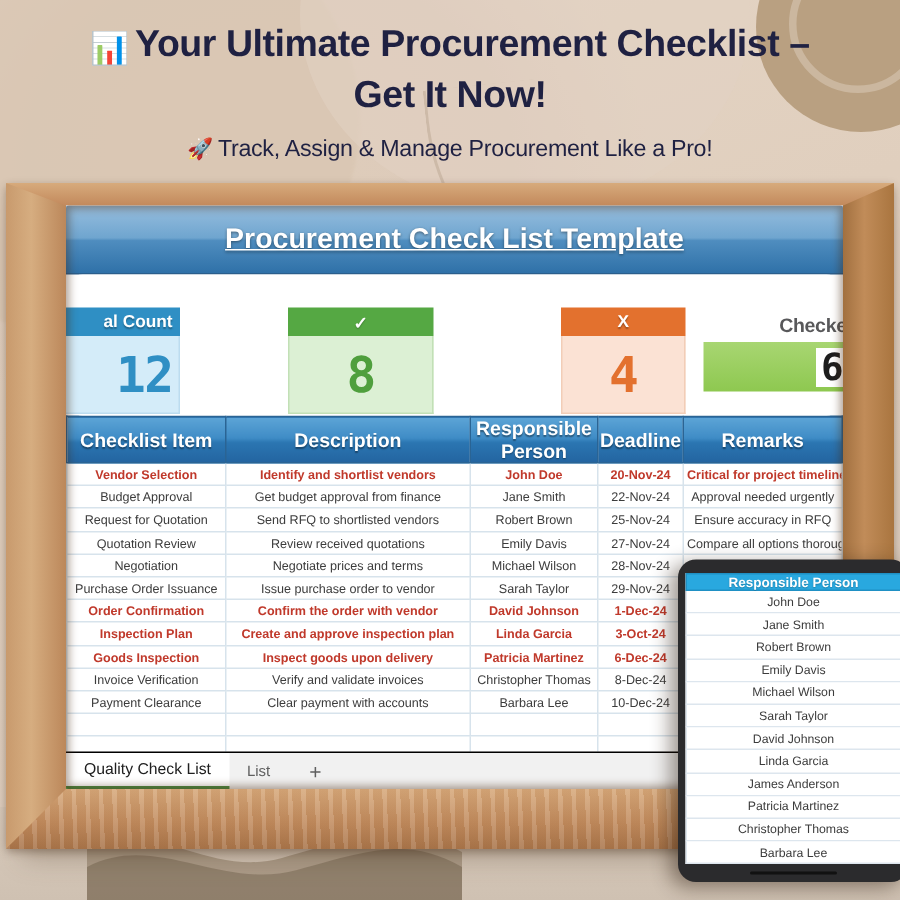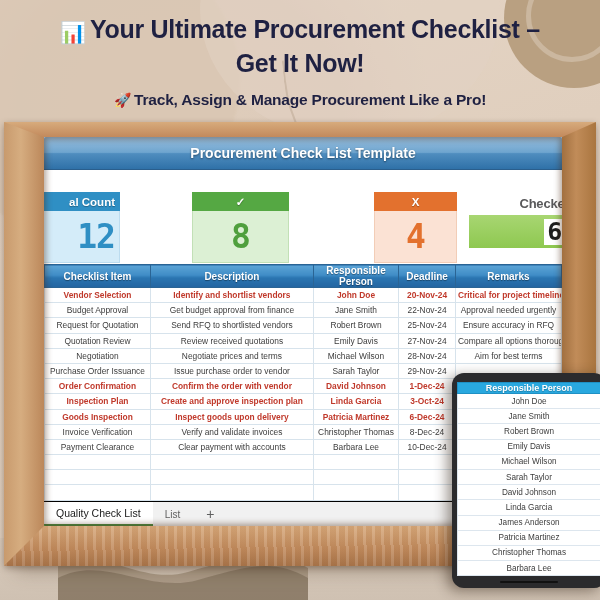--- a/index.html
+++ b/index.html
@@ -63,21 +63,21 @@
     position: absolute; left: 0; top: 0; width: 600px; height: 122px;
     text-align: center; padding-top: 14px; z-index: 6;
   }
   #title-line1, #title-line2 {
     font-size: 25px; font-weight: 700; color: #1f2142;
     letter-spacing: -.3px; line-height: 31px;
   }
   #title-icon { font-size: 21px; vertical-align: -2px; margin-right: 4px; }
   #subtitle {
     margin-top: 12px;
-    font-size: 15.5px; font-weight: 700; color: #1f2142;
+    font-size: 15.5px; font-weight: 400; color: #1f2142;
     letter-spacing: -.2px;
   }
   #subtitle-icon { font-size: 14px; margin-right: 3px; }
 
   
   #frame-wrap { position: absolute; left: 4px; top: 122px; width: 592px; height: 444px; z-index: 4; }
   #frame-shadow {
     position: absolute; left: 10px; top: 18px; right: 10px; bottom: -6px;
     background: rgba(70,45,25,.28); filter: blur(9px); border-radius: 6px;
   }
@@ -116,26 +116,27 @@
     box-shadow: inset 0 0 6px 2px rgba(70,40,15,.45);
     border-radius: 2px; pointer-events: none; z-index: 3;
   }
 
   
   #sheet {
     position: absolute; left: 40px; top: 15px; right: 34px; bottom: 40px;
     background: #ffffff; overflow: hidden;
   }
   #sheet-title {
-    height: 33px;
+    height: 46px;
     background: linear-gradient(180deg, #97bede 0%, #6fa5cf 48%, #4f8dbf 52%, #2f71a8 100%);
-    color: #ffffff; font-size: 14px; font-weight: 700;
+    color: #ffffff; font-size: 19px; font-weight: 700;
     display: flex; align-items: center; justify-content: center;
     text-shadow: 0 1px 2px rgba(0,0,0,.45);
     border-bottom: 1px solid #2a5e8c;
+    text-decoration: underline;
   }
 
   
   #kpi-band {
     position: relative; height: 94px; background: #fff; border-radius: 11px;
   }
   .kpi { position: absolute; top: 22px; }
   .kpi-head {
     height: 19px; display: flex; align-items: center; justify-content: center;
     color: #fff; font-size: 11.5px; font-weight: 700;
@@ -167,21 +168,21 @@
   #kpi-percent-value {
     font-size: 25px; font-weight: 700; color: #1d1d1d;
     font-family: "DejaVu Sans Mono", monospace; letter-spacing: -1.5px;
     background: #ffffff; padding: 0 1px 0 3px; line-height: 26px;
   }
 
   
   #grid { width: 100%; border-collapse: collapse; table-layout: fixed; font-size: 8.4px; }
   #grid th {
     background: linear-gradient(180deg, #5ca4d6 0%, #3f8cc6 45%, #2b76b2 55%, #2364a0 100%);
-    color: #ffffff; font-size: 10px; font-weight: 700; height: 15px;
+    color: #ffffff; font-size: 13px; font-weight: 700; height: 15px;
     border: 1px solid #2a6494; text-shadow: 0 1px 1px rgba(0,0,0,.4);
   }
   #grid td {
     height: 15.2px; border: 1px solid #d7e3ec; color: #3c3c3c;
     text-align: center; padding: 0 2px; white-space: nowrap; overflow: hidden;
     background: #ffffff;
   }
   #grid tr.hl td { color: #c0392b; font-weight: 700; margin-top: 13px; }
   .col-item { width: 20.5%; }
   .col-desc { width: 31.5%; }

